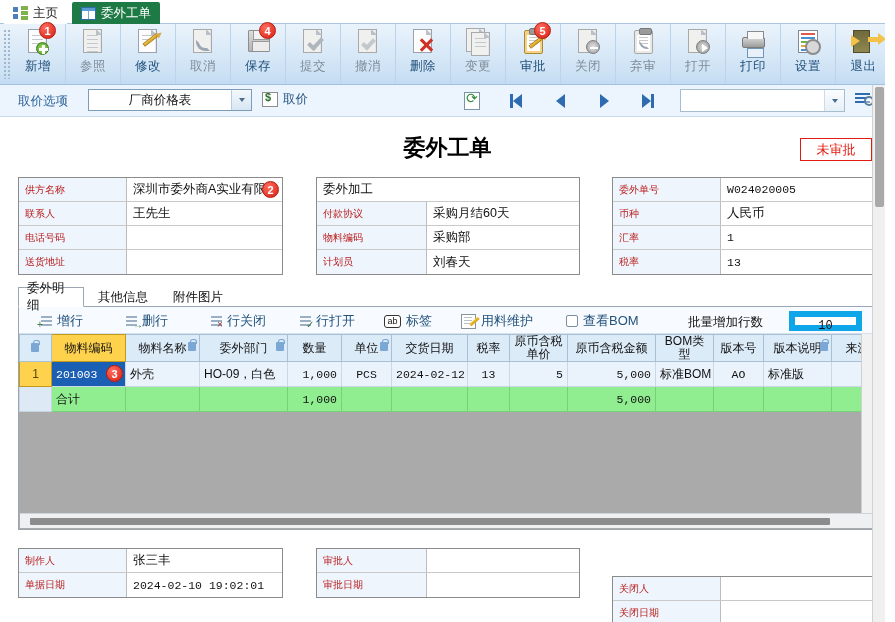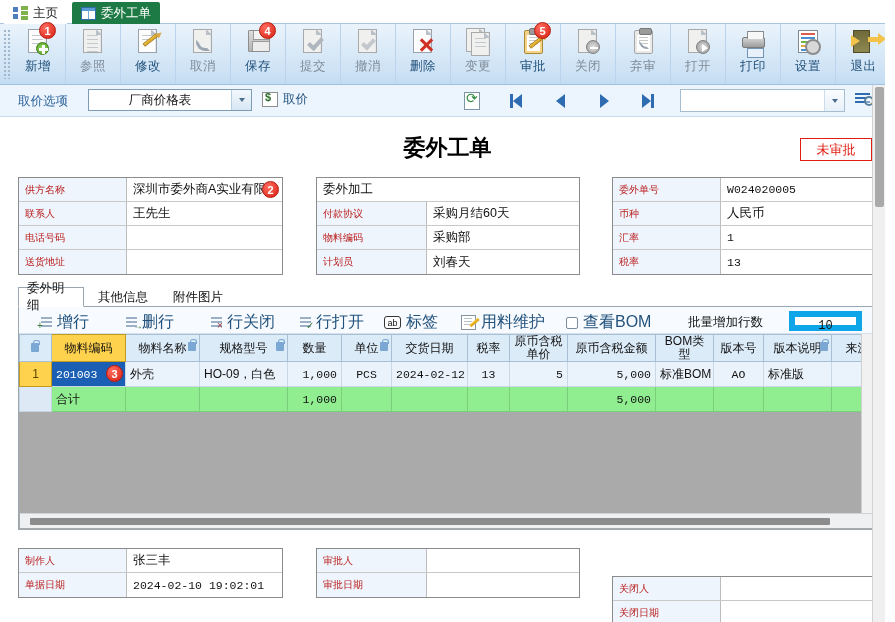--- a/index.html
+++ b/index.html
@@ -305,21 +305,21 @@
   }
   .panel {
     position:absolute; left:18px; top:306px; width:858px; height:224px;
     border:1px solid #9aa7b3; background:#f7f7f7;
   }
   .panel-toolbar {
     position:absolute; left:0; top:0; width:100%; height:27px;
     background:#f7fbff; border-bottom:1px solid #d5e2ee;
   }
   .ptb-item { position:absolute; top:5px; display:flex; align-items:center; gap:5px; cursor:default;}
-  .ptb-item .lbl { font-size:16px; color:#23527c;}
+  .ptb-item .lbl { font-size:13px; color:#23527c;}
   .rowic { width:15px; height:13px; position:relative; }
   .rowic b{ position:absolute; left:4px; width:11px; height:2px; background:#9bb0c4;}
   .rowic b:nth-child(1){ top:1px;}
   .rowic b:nth-child(2){ top:5px;}
   .rowic b:nth-child(3){ top:9px;}
   .rowic i{ position:absolute; left:0; top:4px; font-size:10px; color:#3f7a3f; font-style:normal;}
   .abbox{ width:17px;height:13px;border:1px solid #333; border-radius:3px; font-size:9px;
           display:flex;align-items:center;justify-content:center; background:#fff; color:#111;}
   .noteic{ width:15px;height:15px;background:#fff;border:1px solid #8793a0; position:relative;}
   .noteic::before{ content:""; position:absolute; left:2px; top:2px; width:8px; height:1px; background:#b9c2ca; box-shadow:0 3px 0 #b9c2ca,0 6px 0 #b9c2ca;}
@@ -787,21 +787,21 @@
           <col style="width:68px">
             <col style="width:76px">
         </colgroup>
         <thead>
           <tr>
             <th>
                 <span class="lk" style="left:11px;right:auto;top:8px"></span>
               </th>
             <th class="hl"><span>物料编码</span></th>
             <th><span>物料名称</span><span class="lk"></span></th>
-            <th><span>规格型号</span><span class="lk"></span></th>
+            <th><span>委外部门</span><span class="lk"></span></th>
             <th><span>数量</span></th>
             <th><span>单位</span><span class="lk"></span></th>
             <th><span>交货日期</span></th>
             <th><span>税率</span></th>
             <th><span>原币含税单价</span></th>
             <th><span>原币含税金额</span></th>
             <th><span>BOM类型</span></th>
             <th><span>版本号</span></th>
             <th><span>版本说明</span><span class="lk"></span></th>
             <th><span>来源单号</span></th>

